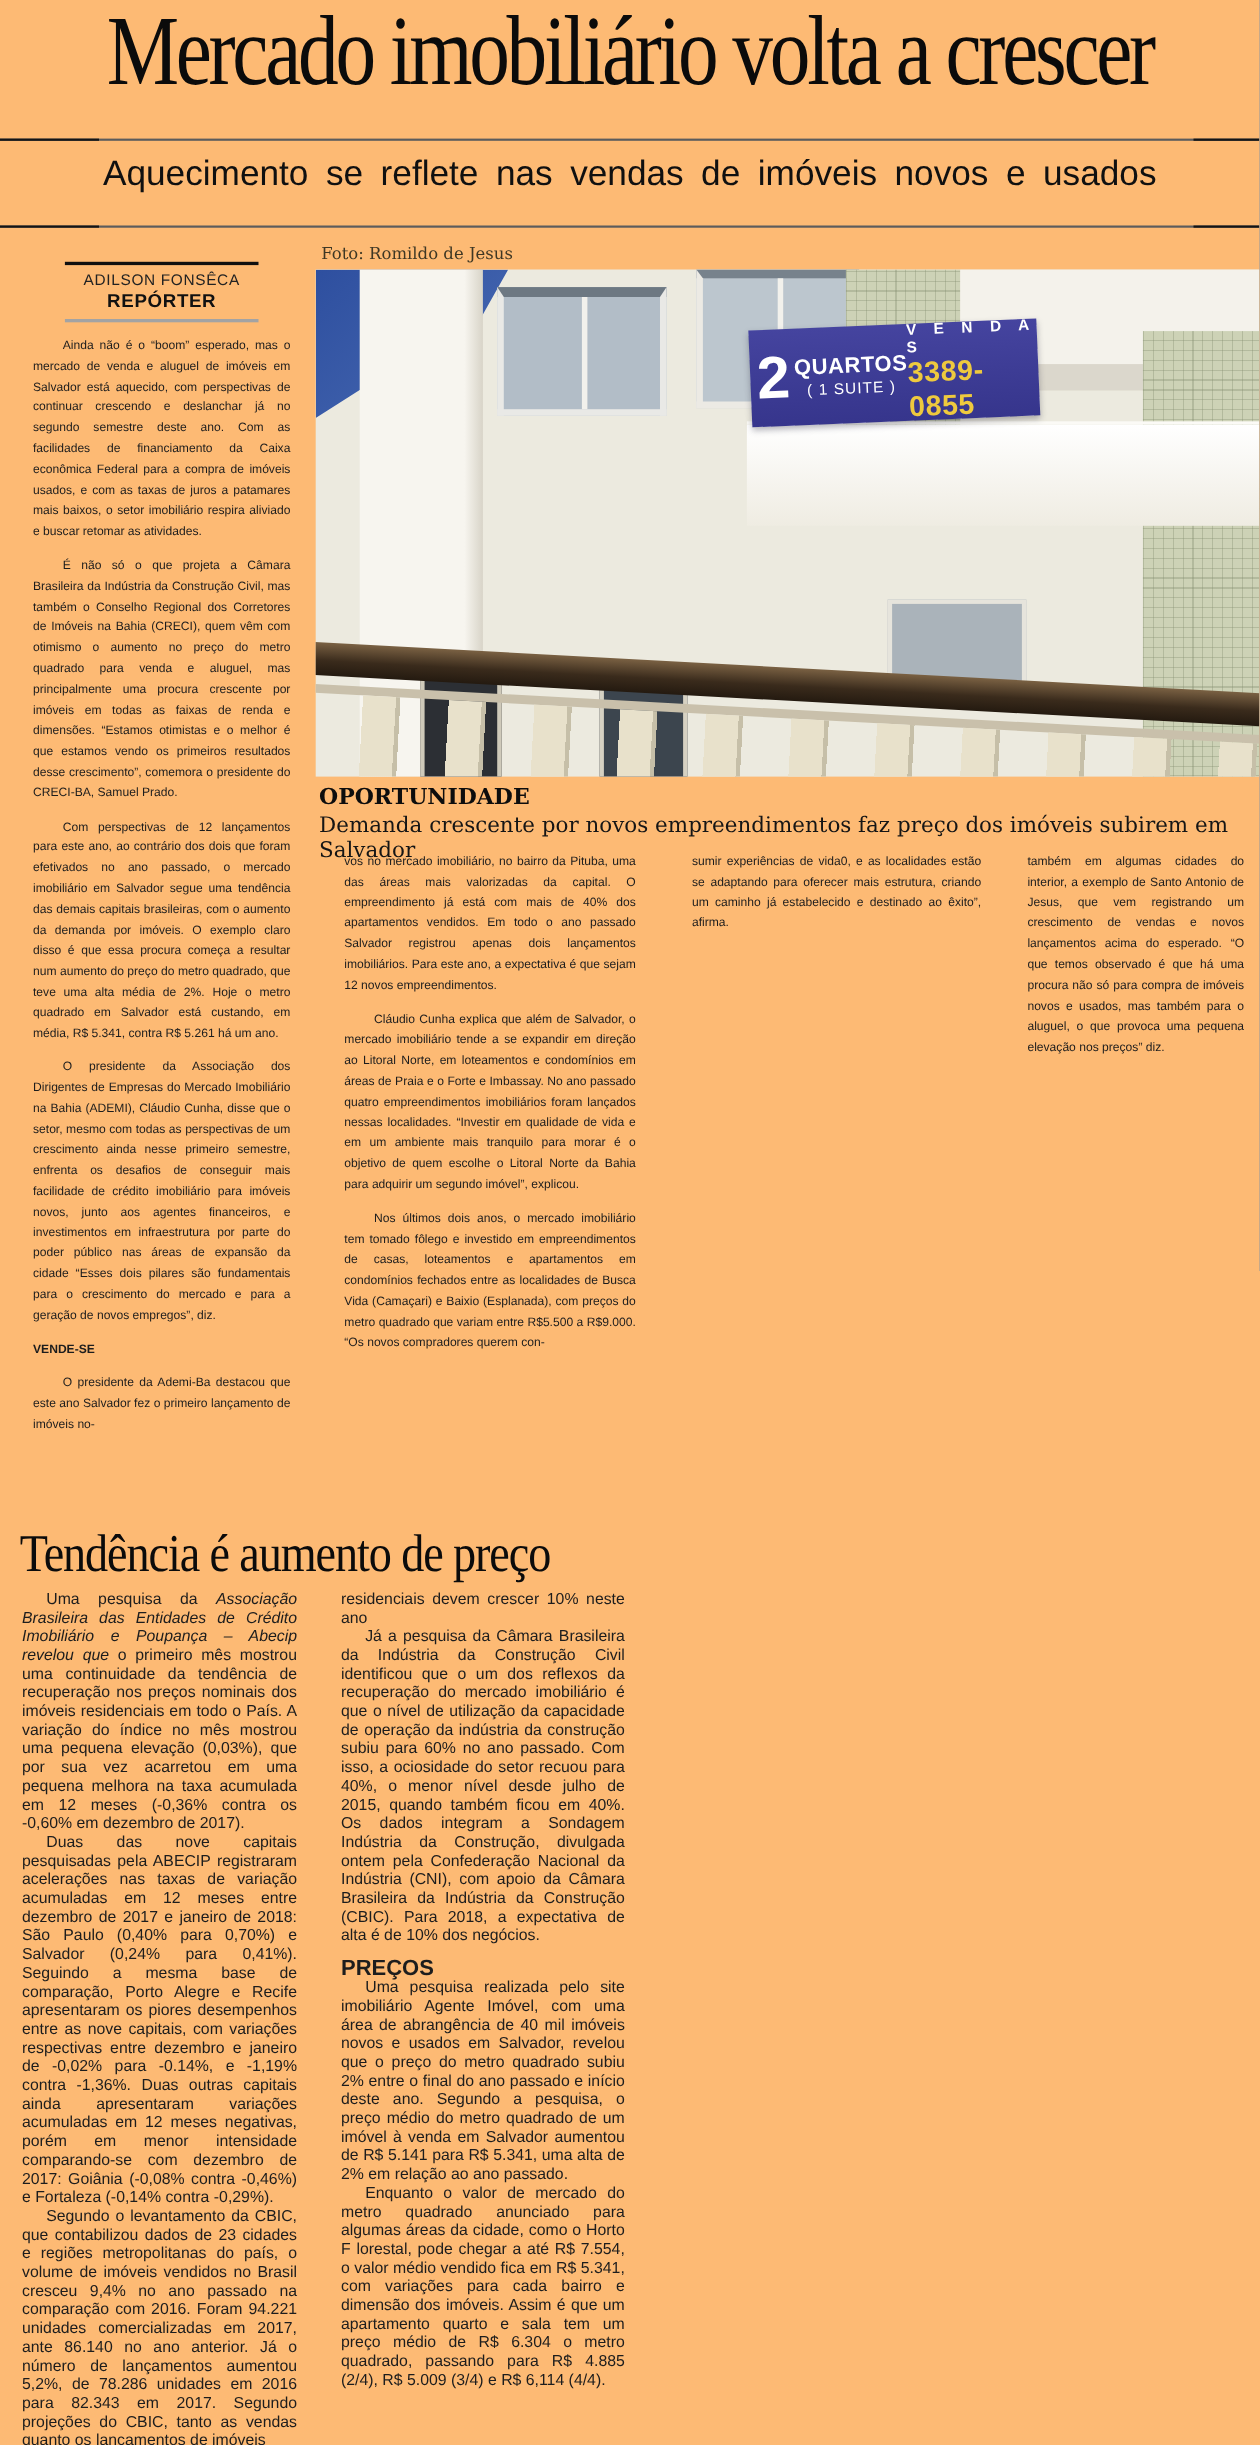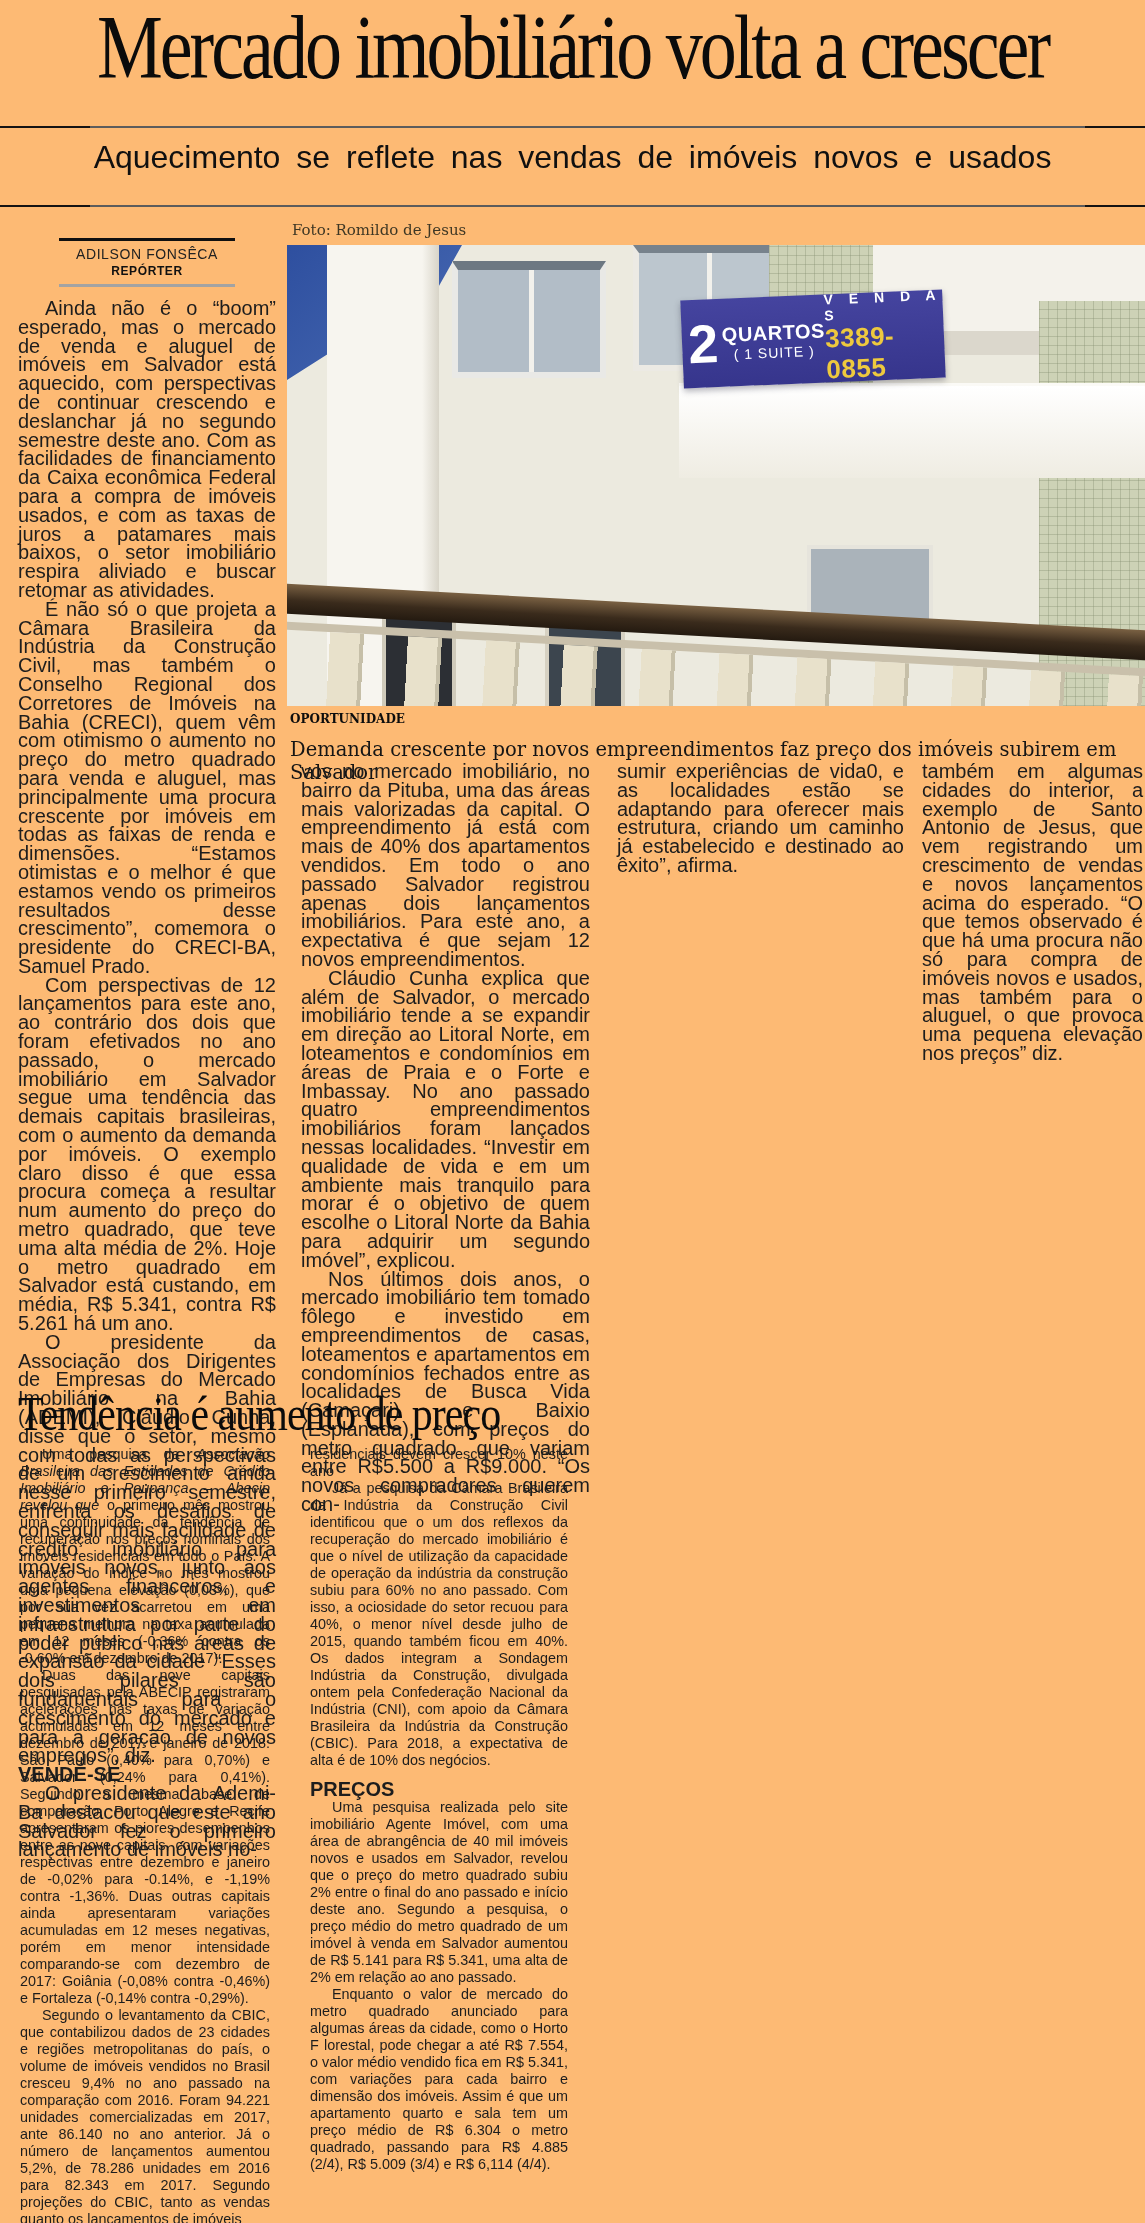--- a/index.html
+++ b/index.html
@@ -11,28 +11,28 @@
   .headline{top:-4px;left:0;width:1145px;text-align:center;font-family:"Liberation Serif",serif;
             font-size:74px;font-weight:normal;color:#0b0b0b;letter-spacing:-3px;white-space:nowrap;
             transform:scaleY(1.22);transform-origin:top center;}
   .rule{left:0;width:1145px;height:2px;background:#5c5c5c;}
   .rule:before{content:"";position:absolute;left:0;top:0;width:90px;height:2px;background:#141414;}
   .rule:after{content:"";position:absolute;right:0;top:0;width:60px;height:2px;background:#141414;}
   .subhead{top:139px;left:0;width:1145px;text-align:center;font-size:32px;color:#101010;word-spacing:7px;}
 
   
   .col{text-align:justify;}
-  .col p{margin:0;text-indent:27px;font-size:20px;line-height:18.8px;}
+  .col p{margin:12px;text-indent:27px;font-size:11px;line-height:18.8px;}
   .col p.cont{text-indent:0;}
   .sect-head{font-weight:bold;font-size:16px;margin:14px 0 1px;text-indent:0 !important;text-align:left;}
   .col1{top:238px;left:18px;width:258px;}
   .byline-box{width:176px;margin:0 auto 12px auto;border-top:3px solid #101010;border-bottom:3px solid #a3a3a3;
               padding:5px 0 6px 0;text-align:center;}
   .byline-name{font-size:14px;letter-spacing:.6px;color:#222;}
-  .byline-role{font-size:12px;font-weight:bold;letter-spacing:.6px;margin-top:2px;color:#111;}
+  .byline-role{font-size:17px;font-weight:bold;letter-spacing:.6px;margin-top:2px;color:#111;}
 
   
   .photo-credit{top:221px;left:292px;font-family:"DejaVu Serif",serif;font-size:15px;color:#3e3724;}
   .photo{top:245px;left:287px;width:858px;height:461px;overflow:hidden;background:#eceadf;}
   .photo *{position:absolute;}
   .sky{left:0;top:0;width:200px;height:170px;background:linear-gradient(135deg,#2e4f9f 0%,#4466b0 70%);
        clip-path:polygon(0 0,175px 0,148px 48px,55px 100px,0 135px);}
   .pillar-left{left:40px;top:0;width:112px;height:461px;background:linear-gradient(90deg,#f7f5ef 85%,#d8d4c8);}
   .winA{left:165px;top:16px;width:142px;height:102px;background:#b2bdc7;border:6px solid #e9e9e6;border-top:9px solid #6d7882;}
   .winB{left:346px;top:0;width:136px;height:112px;background:#bcc6ce;border:6px solid #eceae4;border-top:8px solid #77828c;}
@@ -58,21 +58,21 @@
   .bn-right{display:flex;flex-direction:column;align-items:center;width:128px;}
   .bn-vendas{font-size:14px;font-weight:bold;color:#fff;letter-spacing:6px;}
   .bn-phone{font-size:26px;font-weight:bold;color:#eec93e;letter-spacing:.5px;}
   .railgrp{left:-30px;top:295px;width:960px;height:210px;transform:rotate(3.1deg);transform-origin:left top;}
   .handrail{left:0;top:42px;width:100%;height:30px;background:linear-gradient(#7a6143,#3a2b1c 55%,#241a10);}
   .midrail{left:0;top:80px;width:100%;height:8px;background:#c9c0ab;}
   .pillars{left:0;top:88px;width:100%;height:92px;
            background:repeating-linear-gradient(90deg,#e8e1cb 0 30px,#c6bfa8 30px 34px,transparent 34px 78px);}
 
   
-  .cap-kicker{top:712px;left:290px;font-family:"DejaVu Serif",serif;font-weight:bold;font-size:12px;color:#0d0d0d;}
+  .cap-kicker{top:712px;left:290px;font-family:"DejaVu Serif",serif;font-weight:bold;font-size:20px;color:#0d0d0d;}
   .cap-text{top:738px;left:290px;font-family:"DejaVu Serif",serif;font-size:19.5px;color:#151515;}
 
   
   .col2{top:762px;left:301px;width:289px;}
   .col3{top:762px;left:617px;width:287px;}
   .col4{top:762px;left:922px;width:221px;}
 
   
   .headline2{top:1386px;left:18px;width:800px;font-family:"Liberation Serif",serif;font-size:42px;color:#0b0b0b;
              letter-spacing:-1px;transform:scaleY(1.15);transform-origin:top left;white-space:nowrap;}

